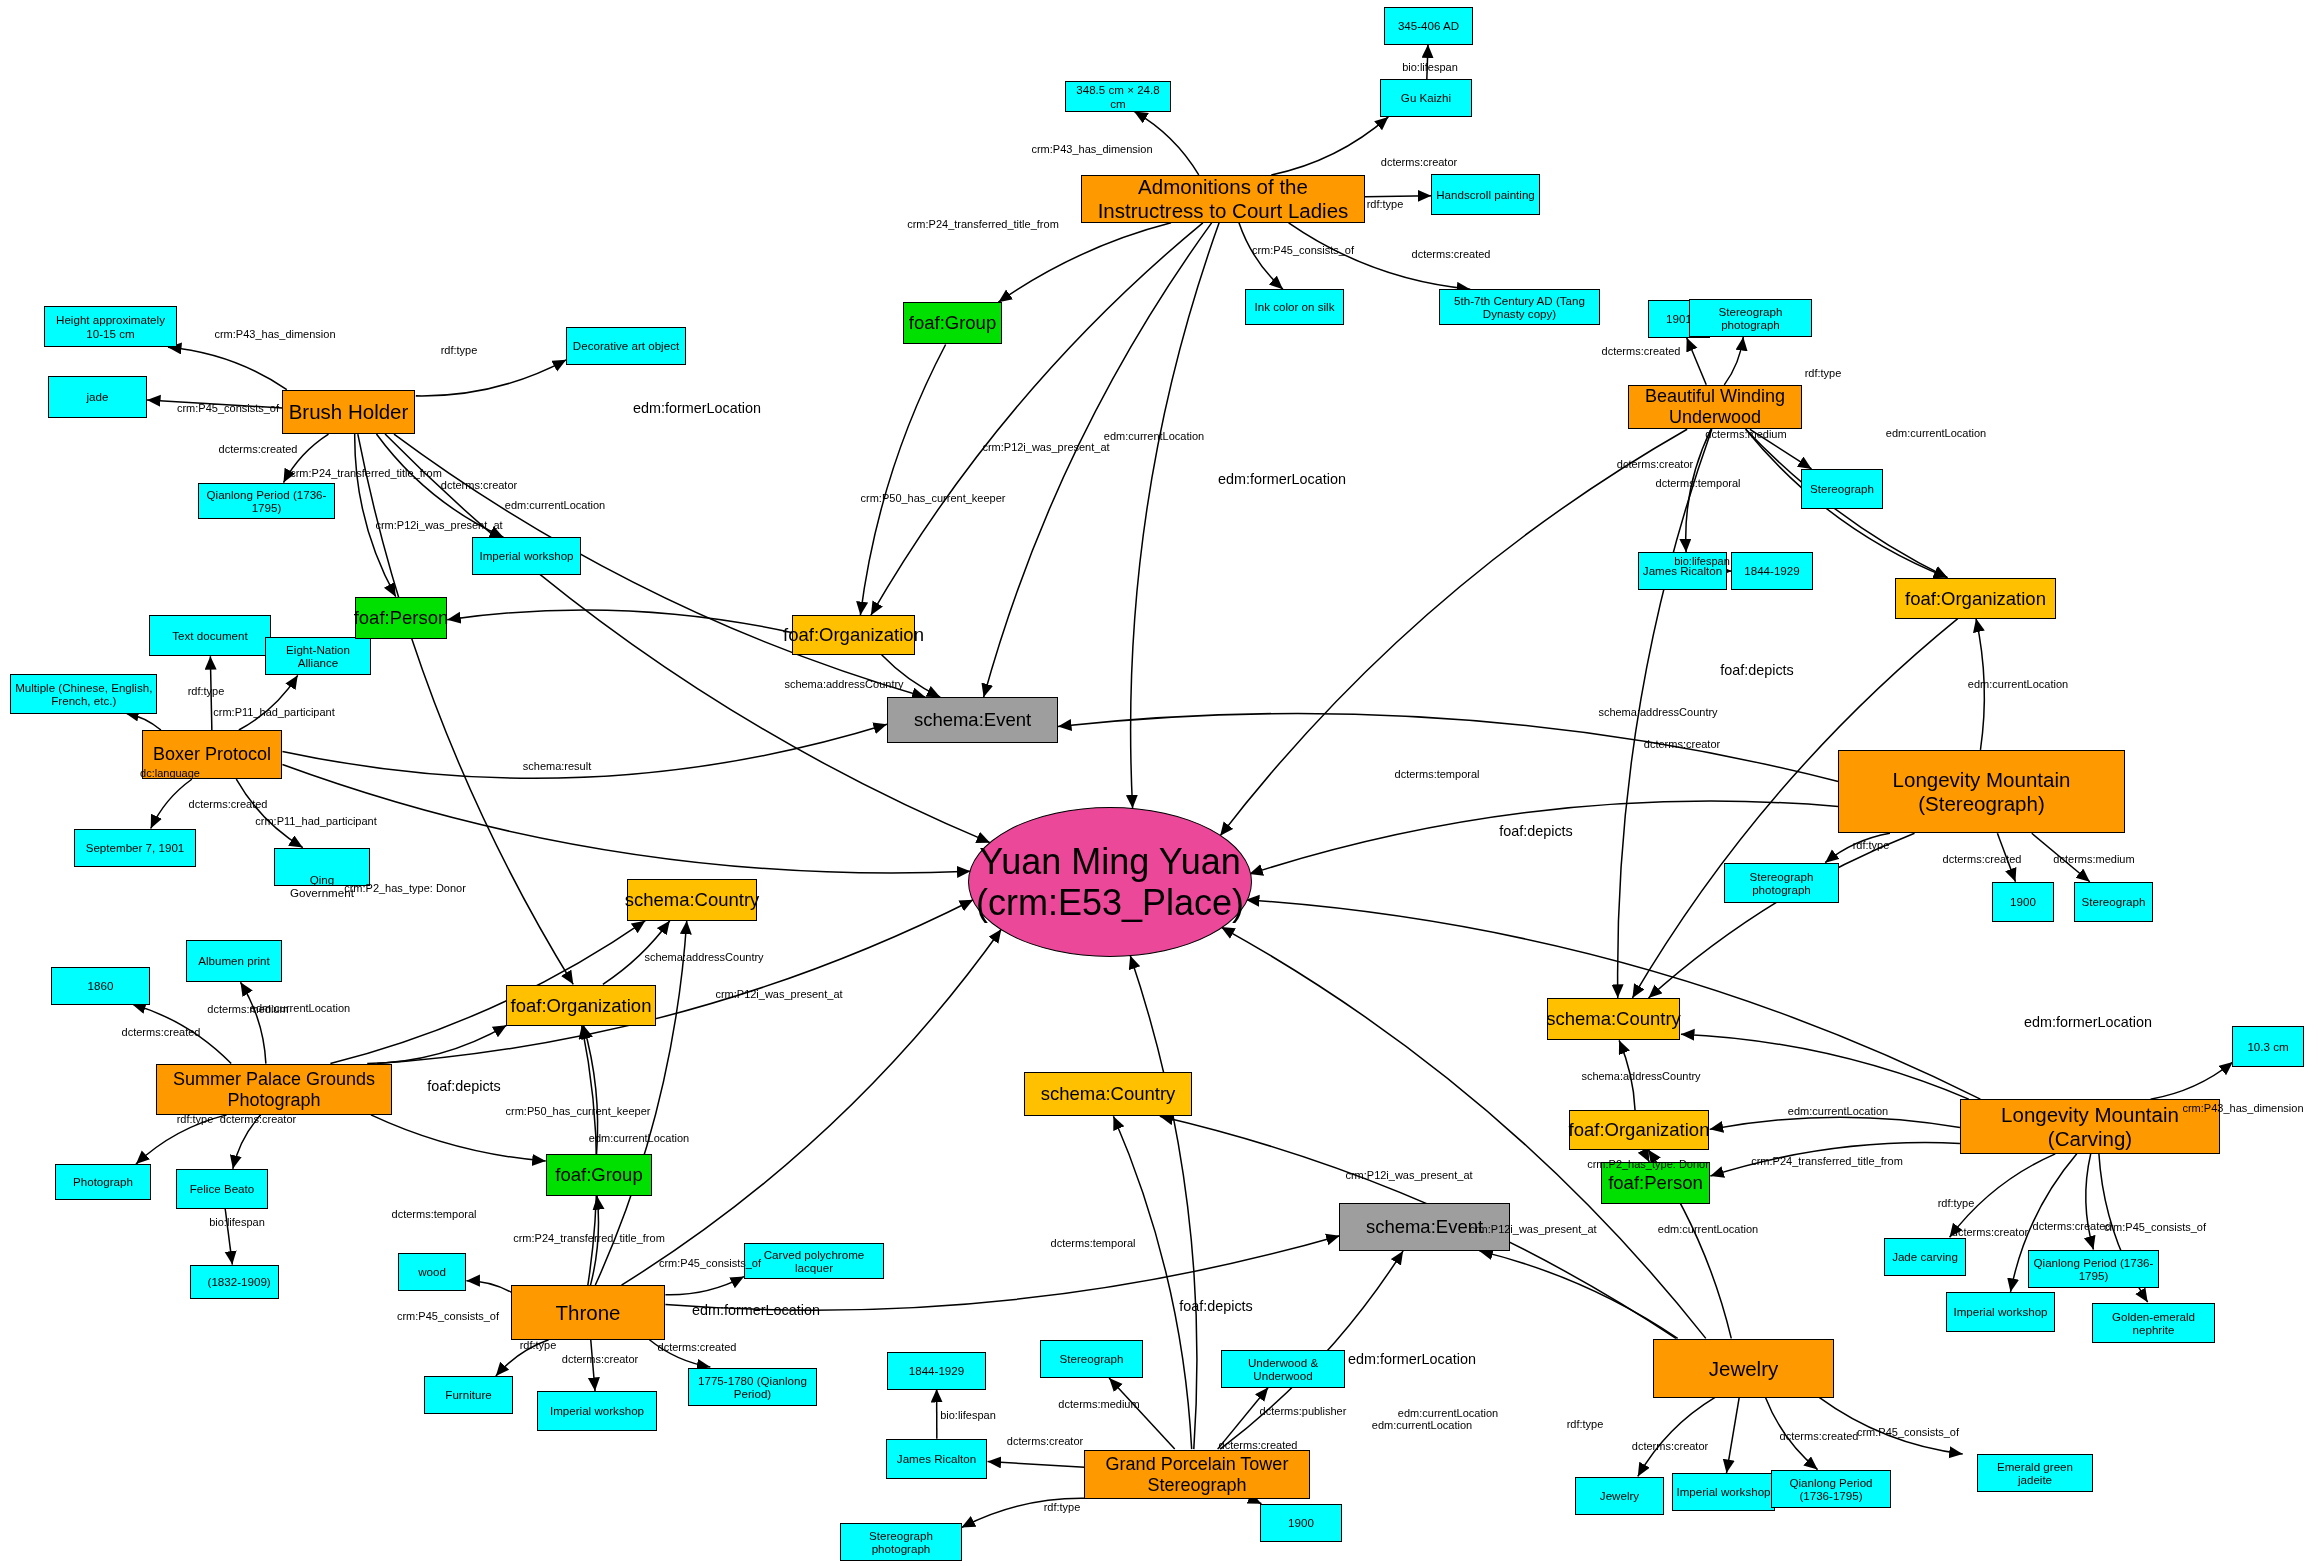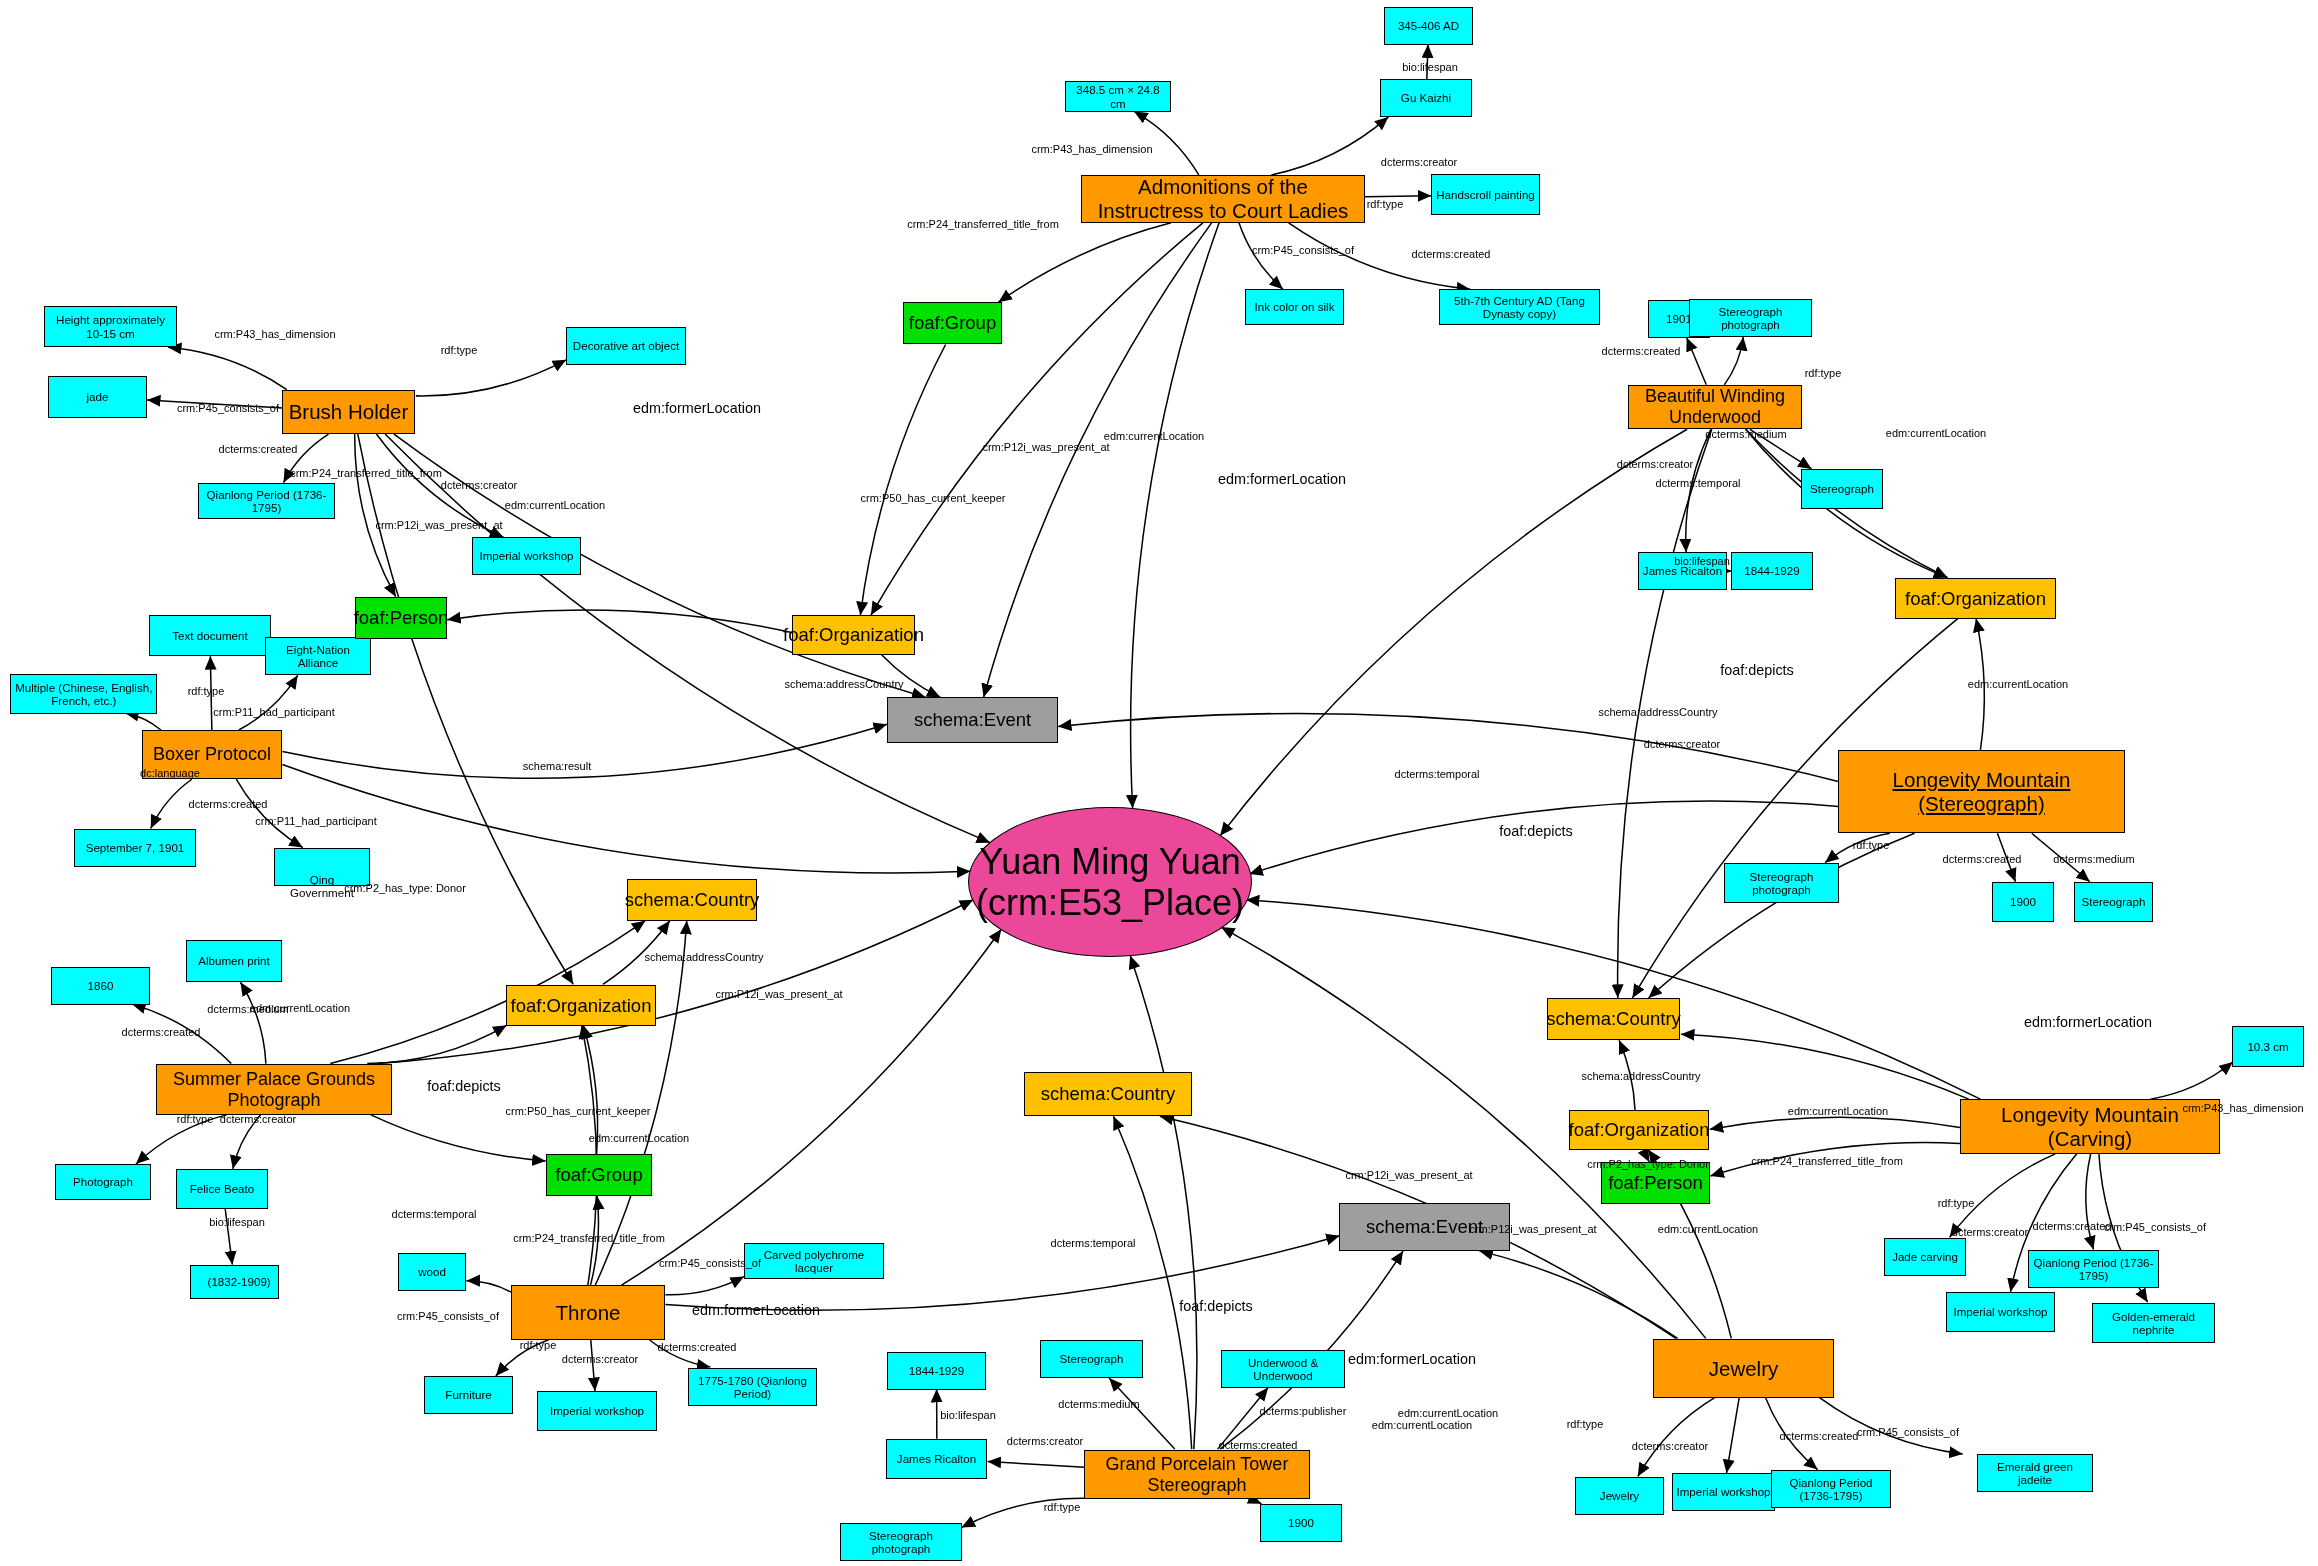--- a/index.html
+++ b/index.html
@@ -258,21 +258,21 @@
       <div class="node n-lit" style="left: 1801px; top: 469px; width: 82px; height: 40px;">
         <span style="white-space: pre-line;">Stereograph</span>
       </div>
       <div class="node n-lit" style="left: 1638px; top: 552px; width: 89px; height: 38px;">
         <span style="white-space: pre-line;">James Ricalton</span>
       </div>
       <div class="node n-lit" style="left: 1731px; top: 552px; width: 82px; height: 38px;">
         <span style="white-space: pre-line;">1844-1929</span>
       </div>
       <div class="node n-ent" style="left: 1838px; top: 750px; width: 287px; height: 83px;">
-        <span style="white-space: pre-line; text-decoration: underline;">Longevity Mountain (Stereograph)</span>
+        <span style="white-space: pre-line;">Longevity Mountain (Stereograph)</span>
       </div>
       <div class="node n-lit" style="left: 1724px; top: 863px; width: 115px; height: 40px;">
         <span style="white-space: pre-line;">Stereograph photograph</span>
       </div>
       <div class="node n-lit" style="left: 1992px; top: 882px; width: 62px; height: 40px;">
         <span style="white-space: pre-line;">1900</span>
       </div>
       <div class="node n-lit" style="left: 2074px; top: 882px; width: 79px; height: 40px;">
         <span style="white-space: pre-line;">Stereograph</span>
       </div>

